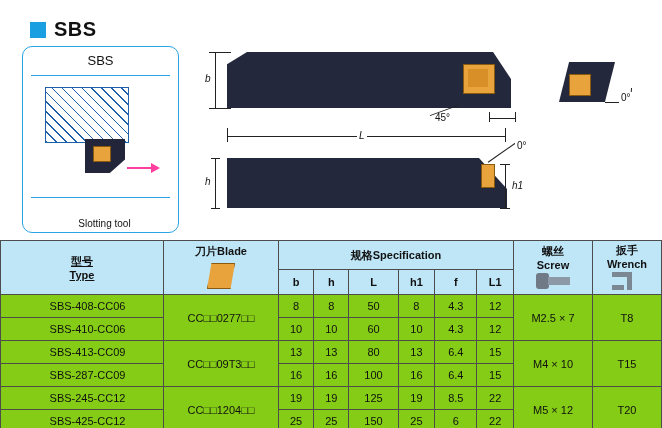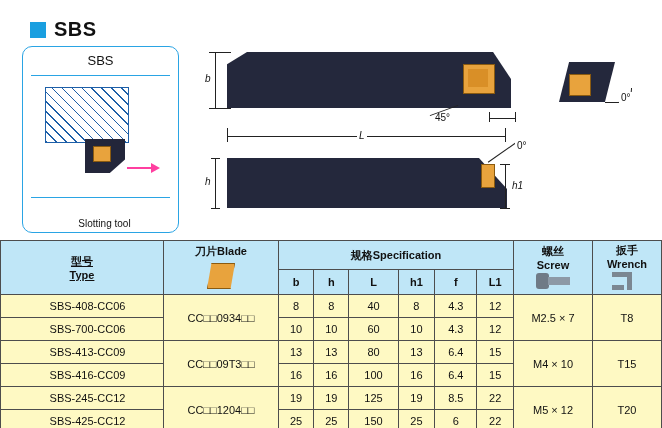--- a/index.html
+++ b/index.html
@@ -59,21 +59,21 @@
   
   .tool-side{position:absolute;left:42px;top:118px;width:280px;height:50px;background:#24283c;
      clip-path:polygon(0 0,90% 0,100% 62%,100% 100%,0 100%);}
   .ins-side{position:absolute;left:296px;top:124px;width:12px;height:22px;background:#e8a33d;border:1px solid #8a5a10;}
 
   
   .tbl{position:absolute;left:0;top:240px;width:662px;border-collapse:collapse;}
   .tbl td,.tbl th{border:1px solid #4d4d4d;font-size:11px;color:#111;text-align:center;}
   .tbl .hdrow td{background:#bfe6f7;font-weight:bold;padding:2px 2px;}
   .tbl .subrow td{background:#bfe6f7;font-weight:bold;height:22px;}
-  .tbl .datarow td{height:20px;background:#fef9c3;margin-left:8px;}
+  .tbl .datarow td{height:20px;background:#84cc16;margin-left:8px;}
   .cn{font-size:11px;}
   .typecell{text-align:left;padding-left:12px;}
   .bladecell{font-size:11px;letter-spacing:0;}
 
   .insert-icon{display:inline-block;width:26px;height:24px;background:#e8a33d;border:1px solid #8a5a10;
      clip-path:polygon(16% 0,100% 0,84% 100%,0 100%);}
   .screw-icon{display:inline-block;width:34px;height:16px;position:relative;}
   .screw-icon .hd{position:absolute;left:0;top:0;width:13px;height:16px;background:#6f7a86;border-radius:3px;}
   .screw-icon .sh{position:absolute;left:12px;top:4px;width:22px;height:8px;background:#8d99a6;}
   .wrench-icon{display:inline-block;width:30px;height:18px;position:relative;}
@@ -186,33 +186,33 @@
       <td>b</td>
       <td>h</td>
       <td>L</td>
       <td>h1</td>
       <td>f</td>
       <td>L1</td>
     </tr>
 
     <tr class="datarow">
       <td class="typecell">SBS-408-CC06</td>
-      <td class="bladecell" rowspan="2">CC□□0934□□</td>
+      <td class="bladecell" rowspan="2">CC□□0277□□</td>
       <td>8</td>
       <td>8</td>
-      <td>40</td>
+      <td>50</td>
       <td>8</td>
       <td>4.3</td>
       <td>12</td>
       <td rowspan="2">M2.5 × 7</td>
       <td rowspan="2">T8</td>
     </tr>
 
     <tr class="datarow">
-      <td class="typecell">SBS-700-CC06</td>
+      <td class="typecell">SBS-410-CC06</td>
       <td>10</td>
       <td>10</td>
       <td>60</td>
       <td>10</td>
       <td>4.3</td>
       <td>12</td>
     </tr>
 
     <tr class="datarow">
       <td class="typecell">SBS-413-CC09</td>
@@ -221,21 +221,21 @@
       <td>13</td>
       <td>80</td>
       <td>13</td>
       <td>6.4</td>
       <td>15</td>
       <td rowspan="2">M4 × 10</td>
       <td rowspan="2">T15</td>
     </tr>
 
     <tr class="datarow">
-      <td class="typecell">SBS-416-CC09</td>
+      <td class="typecell">SBS-287-CC09</td>
       <td>16</td>
       <td>16</td>
       <td>100</td>
       <td>16</td>
       <td>6.4</td>
       <td>15</td>
     </tr>
 
     <tr class="datarow">
       <td class="typecell">SBS-245-CC12</td>

